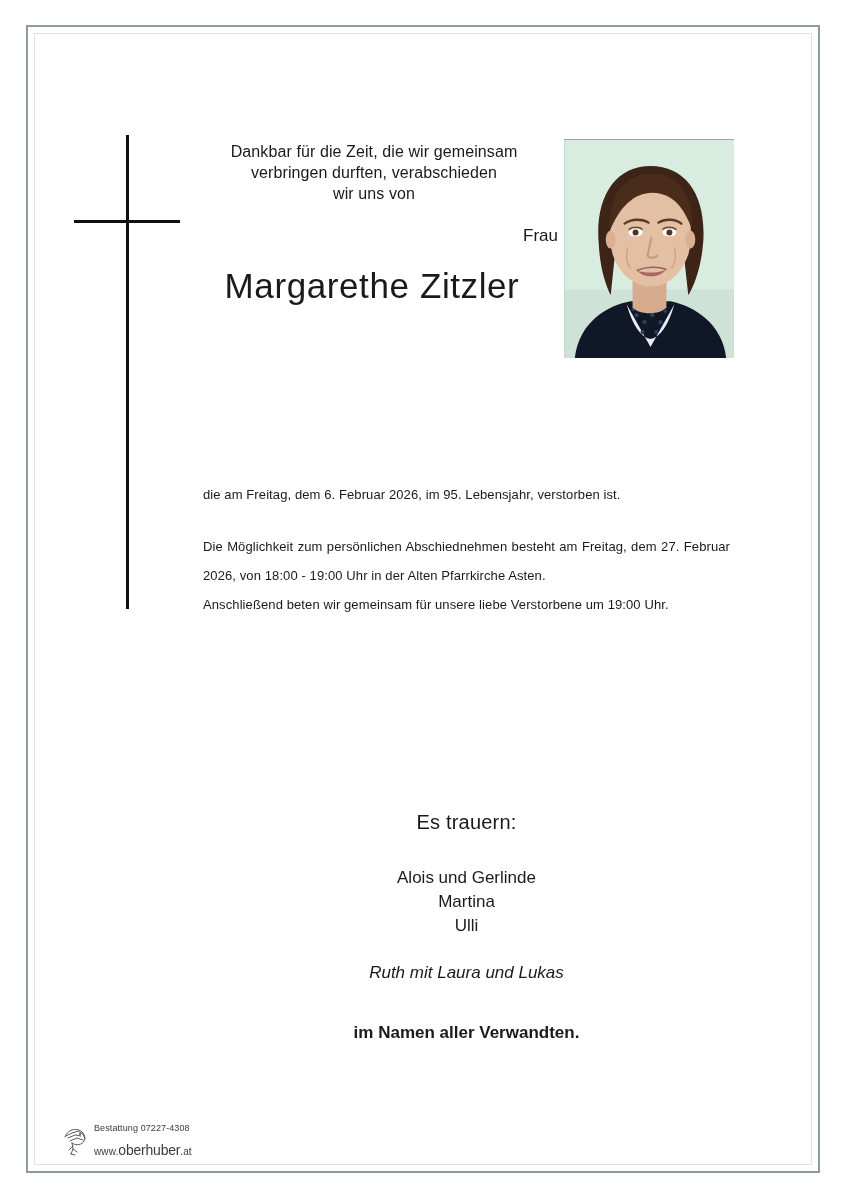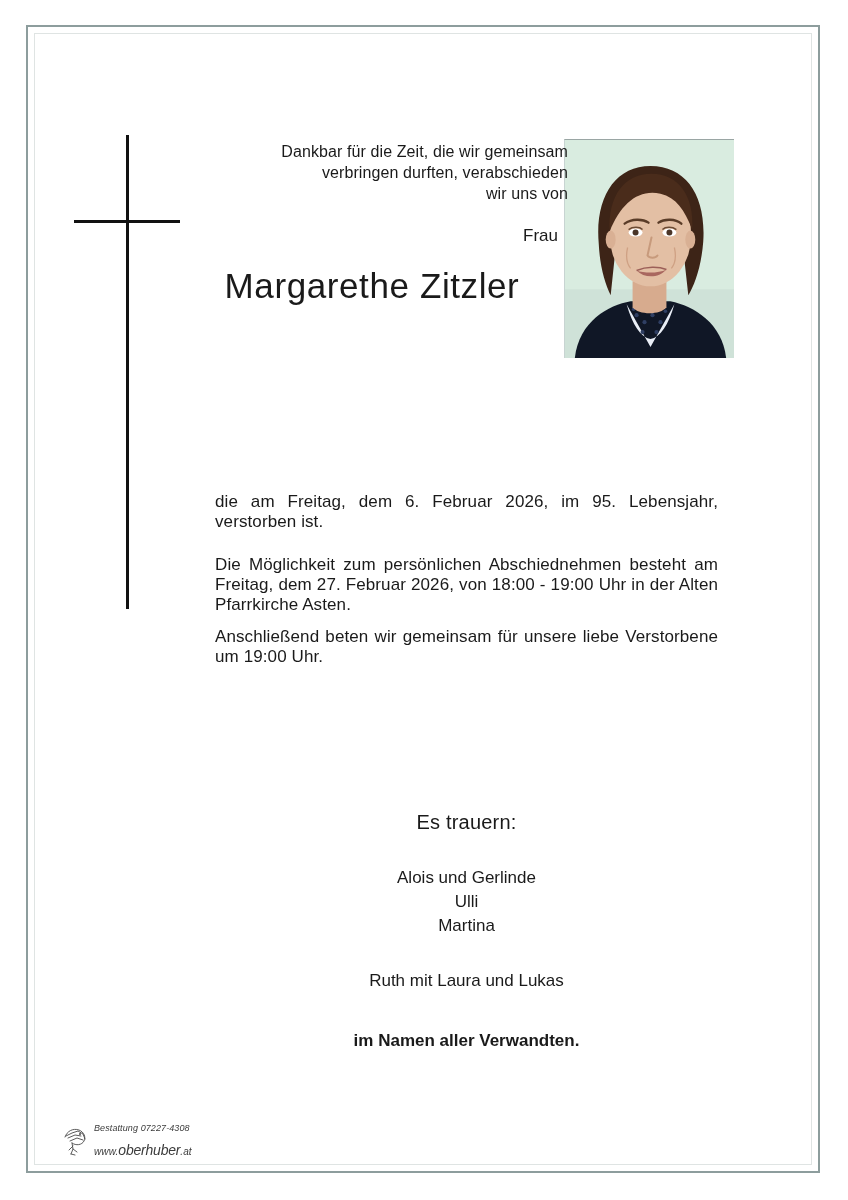--- a/index.html
+++ b/index.html
@@ -71,24 +71,24 @@
     border-top: 1px solid #9aa6a4;
     border-left: 1px solid #c8d4d2;
     box-sizing: border-box;
     overflow: hidden;
   }
   .photo svg { display: block; width: 100%; height: 100%; }
 
   
   .intro {
     position: absolute;
-    left: 196px;
+    left: 188px;
     top: 141px;
     width: 372px;
-    text-align: right;
+    text-align: center;
     font-size: 16px;
     line-height: 21px;
     letter-spacing: 0.1px;
   }
   .salutation {
     position: absolute;
     left: 186px;
     top: 226px;
     width: 372px;
     text-align: right;
@@ -116,23 +116,23 @@
   }
 
   
   .body-block {
     position: absolute;
     left: 203px;
     top: 480px;
     width: 527px;
   }
   .body-block p {
-    margin: 12px;
-    font-size: 17px;
-    line-height: 20px;
+    margin: 0;
+    font-size: 13px;
+    line-height: 29px;
     text-align: justify;
     letter-spacing: 0.1px;
   }
   .body-block p.spaced { margin-top: 23px; }
 
   
   .mourners {
     position: absolute;
     left: 203px;
     top: 811px;
@@ -141,33 +141,32 @@
   }
   .mourners .m-head {
     font-size: 20px;
     letter-spacing: 0.2px;
   }
   .mourners .m-group {
     margin-top: 32px;
     font-size: 17px;
     line-height: 24px;
   }
-  .mourners .m-line { margin-top: 33px; font-size: 17px; }
+  .mourners .m-line { margin-top: 25px; font-size: 17px; font-style: italic; }
   .mourners .m-closing { margin-top: 40px; font-size: 17px; font-weight: bold; }
 
   
   .footer {
     position: absolute;
     left: 60px;
     top: 1124px;
     display: flex;
     align-items: center;
     gap: 4px;
     color: #3b3b3b;
-    font-style: italic;
   }
   .footer-emblem { width: 30px; height: 32px; flex: none; }
   .footer-emblem svg { display: block; width: 100%; height: 100%; }
   .footer-text { line-height: 1; }
   .footer-line1 { font-size: 9px; letter-spacing: 0.1px; white-space: nowrap; }
   .footer-line2 {
     margin-top: 10px;
     font-size: 10px;
     letter-spacing: 0.1px;
     white-space: nowrap;
@@ -248,22 +247,22 @@
   <div class="body-block">
     <p>die am Freitag, dem 6. Februar 2026, im 95. Lebensjahr, verstorben ist.</p>
     <p class="spaced">Die Möglichkeit zum persönlichen Abschiednehmen besteht am Freitag,  dem 27. Februar 2026, von 18:00 - 19:00 Uhr in der Alten Pfarrkirche Asten.</p>
     <p>Anschließend beten wir gemeinsam für unsere liebe Verstorbene um 19:00 Uhr.</p>
   </div>
 
   <div class="mourners">
     <div class="m-head">Es trauern:</div>
     <div class="m-group">
       <div>Alois und Gerlinde</div>
+      <div>Martina</div>
       <div>Ulli</div>
-      <div>Martina</div>
     </div>
     <div class="m-line">Ruth mit Laura und Lukas</div>
     <div class="m-closing">im Namen aller Verwandten.</div>
   </div>
 
   <div class="footer">
     <span class="footer-emblem">
       <svg viewBox="0 0 30 32" aria-hidden="true">
         <g stroke="#4a4a4a" stroke-width="0.9" fill="none" stroke-linecap="round" stroke-linejoin="round">
           <path d="M5 12 C7 6 13 3 19 5 C24 7 26 12 24 16 C22 20 16 21 12 18"></path>

